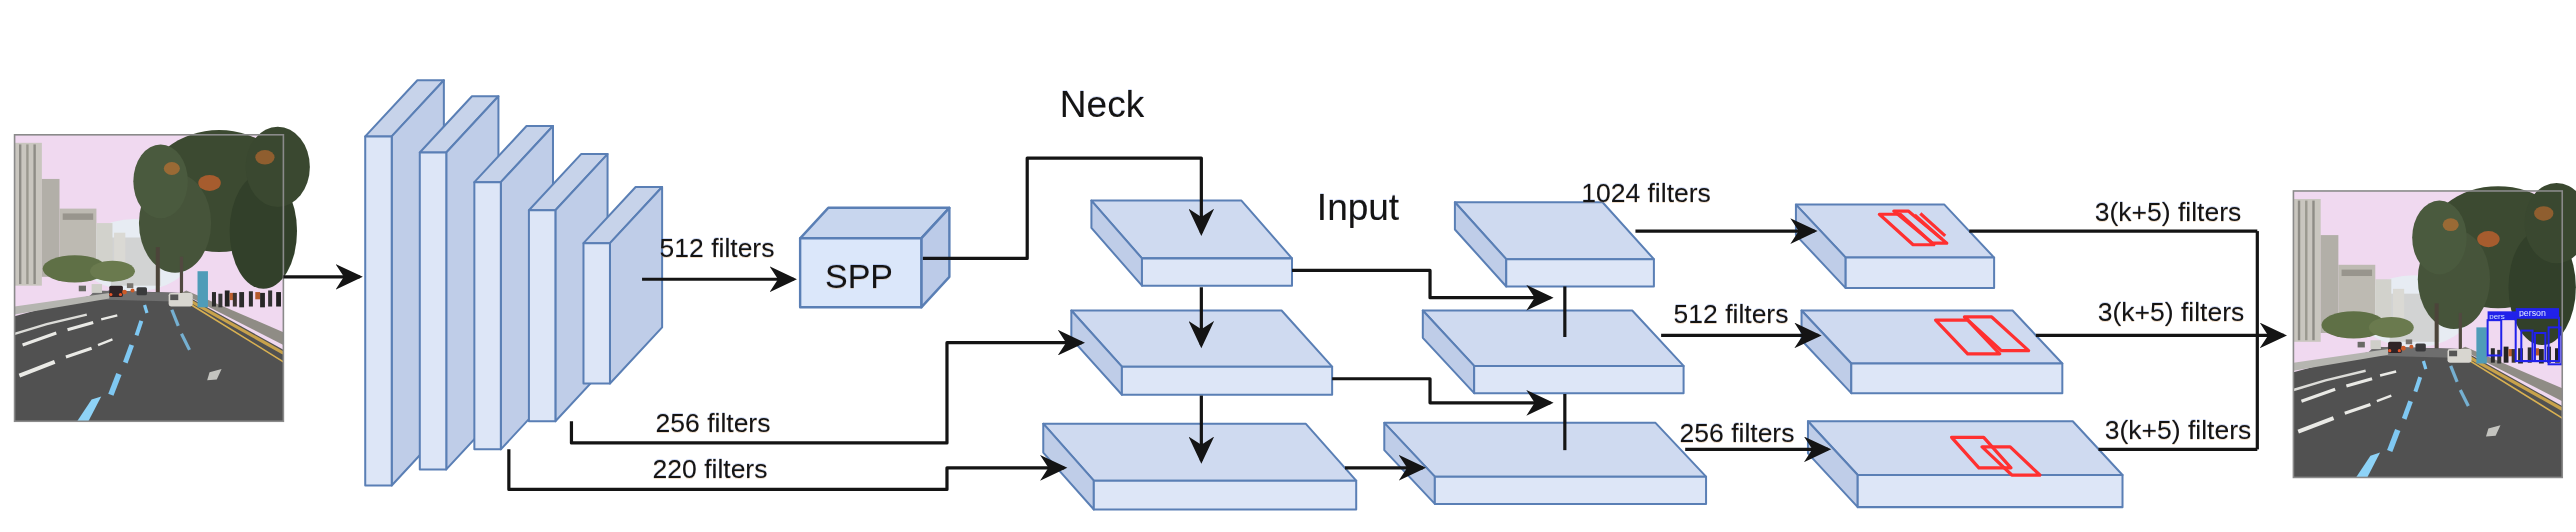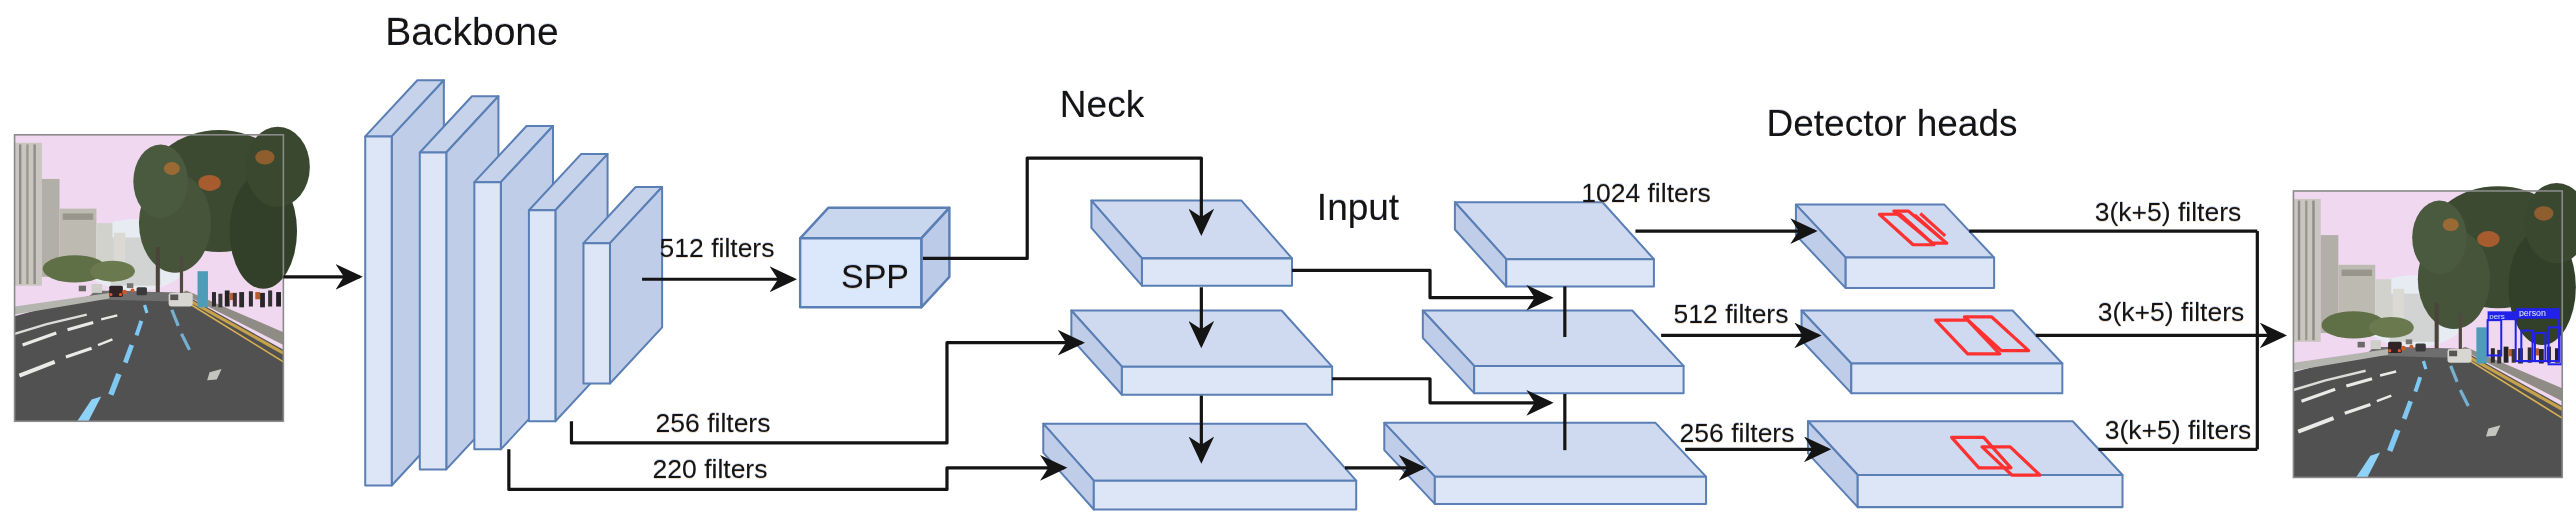--- a/index.html
+++ b/index.html
@@ -244,29 +244,27 @@
       <text x="281" y="156" font-size="11" fill="#dfeaff" font-family="Liberation Sans, sans-serif">person</text>
       <rect x="277" y="158" width="54" height="54" fill="none" stroke="#2121ea" stroke-width="2.5"></rect>
       <rect x="284" y="174" width="14" height="38" fill="none" stroke="#2121ea" stroke-width="2.5"></rect>
       <rect x="301" y="177" width="13" height="35" fill="none" stroke="#2121ea" stroke-width="2.5"></rect>
       <rect x="318" y="170" width="16" height="46" fill="none" stroke="#2121ea" stroke-width="2.5"></rect>
     </g>
     <rect x="2858" y="238" width="335" height="357" fill="none" stroke="#8a8a8a" stroke-width="2"></rect>
   </g>
 </svg>
 
-<div class="lbl title" style="left:472px;top:31px;">Backbone</div>
 <div class="lbl small" style="left:717px;top:248px;">512 filters</div>
 <div class="lbl small" style="left:713px;top:423px;">256 filters</div>
 <div class="lbl small" style="left:710px;top:469px;">220 filters</div>
-<div class="lbl" style="left:859px;top:276px;font-size:34px;margin-left:16px;">SPP</div>
+<div class="lbl" style="left:859px;top:276px;font-size:34px;">SPP</div>
 <div class="lbl" style="left:1102px;top:104px;font-size:37px;">Neck</div>
 <div class="lbl" style="left:1358px;top:207px;font-size:37px;">Input</div>
 <div class="lbl small" style="left:1646px;top:193px;">1024 filters</div>
 <div class="lbl small" style="left:1731px;top:314px;">512 filters</div>
 <div class="lbl small" style="left:1737px;top:433px;">256 filters</div>
-<div class="lbl" style="left:1892px;top:123px;font-size:37px;">Detector heads</div>
 <div class="lbl small" style="left:2168px;top:212px;">3(k+5) filters</div>
 <div class="lbl small" style="left:2171px;top:312px;">3(k+5) filters</div>
 <div class="lbl small" style="left:2178px;top:430px;">3(k+5) filters</div>
 
 </div>
 
 
 </body></html>

